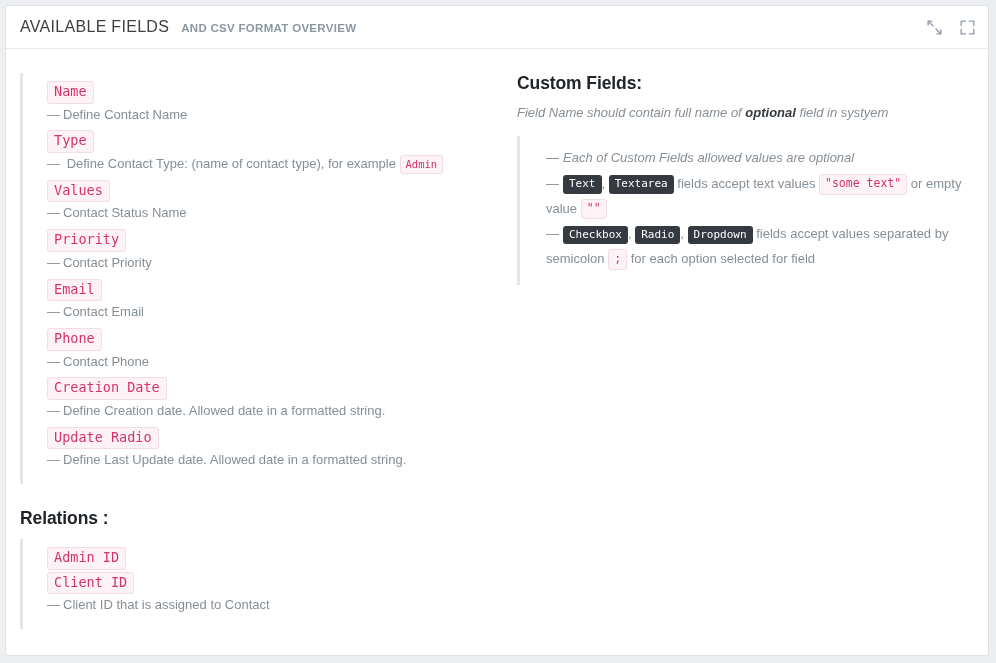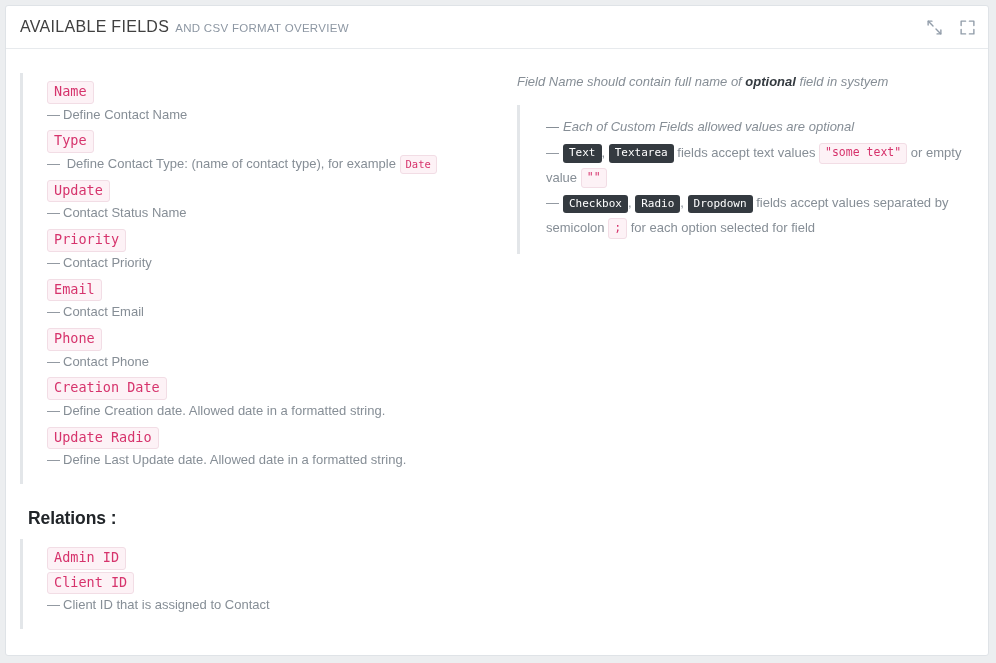--- a/index.html
+++ b/index.html
@@ -44,22 +44,22 @@
   .header-title .t-main {
     font-size: 16px;
     color: #404040;
     letter-spacing: .3px;
     font-weight: 400;
   }
   .header-title .t-sub {
     font-size: 11.5px;
     color: #8d97a3;
     letter-spacing: .3px;
-    margin-left: 6px;
-    font-weight: 400;
+    margin-left: 12px;
+    font-weight: 700;
   }
   .header-actions {
     position: absolute;
     right: 12px;
     top: 13px;
     display: flex;
     gap: 16px;
     align-items: center;
   }
   .hdr-icon {
@@ -89,21 +89,21 @@
     width: 462px;
   }
 
   h3.sec-title {
     margin: 0 0 10px 0;
     font-size: 17.5px;
     font-weight: bold;
     color: #212529;
     letter-spacing: -0.1px;
   }
-  h3.sec-title.relations { margin-top: 0; margin-left: 8px; }
+  h3.sec-title.relations { margin-top: 0; }
 
   .quote {
     border-left: 3px solid #e3e6e9;
     padding: 8px 0 8px 24px;
     margin: 0;
   }
   .quote.right-quote {
     padding: 10px 0 12px 26px;
   }
 
@@ -212,24 +212,24 @@
       <div class="quote">
 
         <div class="field-row">
           <span class="code">Name</span>
         </div>
         <div class="desc"><span class="dash">—</span><span>Define Contact Name</span></div>
 
         <div class="field-row">
           <span class="code">Type</span>
         </div>
-        <div class="desc"><span class="dash">—</span> <span>Define Contact Type: (name of contact type), for example</span> <span class="code sm">Date</span></div>
-
-        <div class="field-row">
-          <span class="code">Update</span>
+        <div class="desc"><span class="dash">—</span> <span>Define Contact Type: (name of contact type), for example</span> <span class="code sm">Admin</span></div>
+
+        <div class="field-row">
+          <span class="code">Values</span>
         </div>
         <div class="desc"><span class="dash">—</span><span>Contact Status Name</span></div>
 
         <div class="field-row">
           <span class="code">Priority</span>
         </div>
         <div class="desc"><span class="dash">—</span><span>Contact Priority</span></div>
 
         <div class="field-row">
           <span class="code">Email</span>
@@ -264,20 +264,21 @@
         <div class="field-row">
           <span class="code">Client ID</span>
         </div>
         <div class="desc"><span class="dash">—</span><span>Client ID that is assigned to Contact</span></div>
 
       </div>
     </div>
 
     <div class="col-right">
 
+      <h3 class="sec-title">Custom Fields:</h3>
 
       <p class="lead-note"><span>Field Name should contain full name of</span> <b>optional</b> <span>field in systyem</span></p>
 
       <div class="quote right-quote">
 
         <div class="cf-line italic"><span class="dash">—</span><span>Each of Custom Fields allowed values are optional</span></div>
 
         <div class="cf-line"><span class="dash">—</span><span class="kbd">Text</span><span class="cf-sep">,</span> <span class="kbd">Textarea</span> <span>fields accept text values</span> <span class="code inline-sm">"some text"</span> <span>or empty value</span> <span class="code inline-sm">""</span></div>
 
         <div class="cf-line"><span class="dash">—</span><span class="kbd">Checkbox</span><span class="cf-sep">,</span> <span class="kbd">Radio</span><span class="cf-sep">,</span> <span class="kbd">Dropdown</span> <span>fields accept values separated by semicolon</span> <span class="code inline-sm">;</span> <span>for each option selected for field</span></div>

